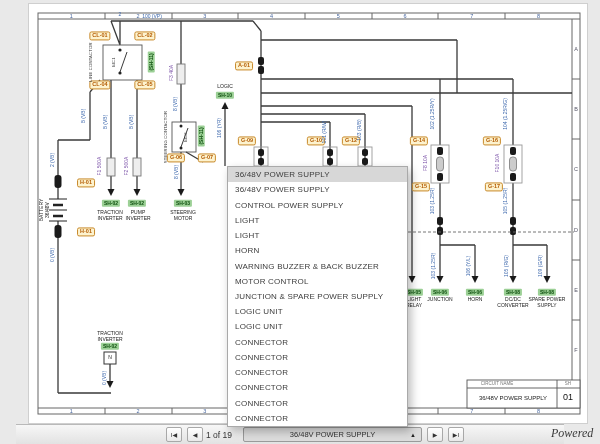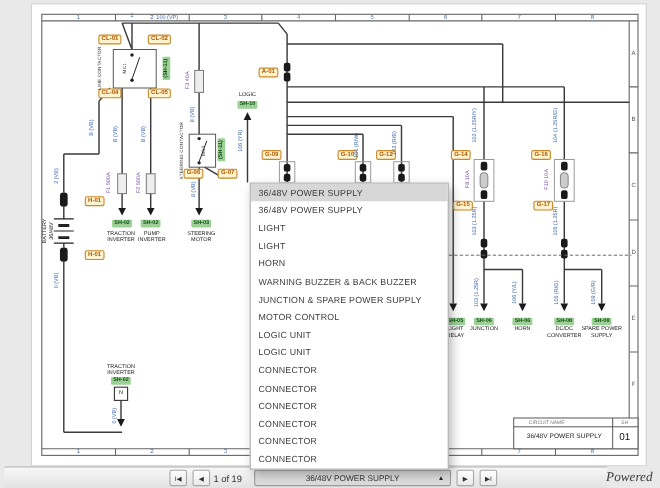--- a/index.html
+++ b/index.html
@@ -18,21 +18,21 @@
   .ks{font-size:4.2px;color:#333;letter-spacing:.2px;white-space:nowrap;}
   .gr{font-size:4.5px;color:#777;white-space:nowrap;}
   .big{font-size:9px;color:#111;}
   .rn{font-size:5.5px;color:#4a68a0;}
   .name{font-size:6px;color:#222;white-space:nowrap;}
   
   #dropdown{position:absolute;left:227px;top:166px;width:179px;height:259px;background:#fff;border:1px solid #a9a9a9;box-shadow:3px 4px 9px rgba(0,0,0,.28);display:flex;flex-direction:column;z-index:5;}
   .dd-item{flex:1;display:flex;align-items:center;padding-left:7px;font-size:8px;color:#3c3c3c;letter-spacing:.2px;cursor:default;}
   .dd-item.sel{background:#d7d7d7;}
   
-  #toolbar{position:absolute;left:4px;top:424px;width:548px;height:20px;background:linear-gradient(#f7f7f7,#e2e2e2);border-top:1px solid #b9b9b9;box-sizing:border-box;z-index:4;text-decoration:underline;}
+  #toolbar{position:absolute;left:16px;top:424px;width:548px;height:20px;background:linear-gradient(#f7f7f7,#e2e2e2);border-top:1px solid #b9b9b9;box-sizing:border-box;z-index:4;text-decoration:underline;}
   .tb-btn{position:absolute;top:2px;width:16px;height:15px;background:linear-gradient(#ffffff,#e9e9e9);border:1px solid #a8a8a8;border-radius:2px;box-sizing:border-box;font-size:6px;color:#333;display:flex;align-items:center;justify-content:center;padding:0;}
   #pageStatus{position:absolute;left:190px;top:5px;font-size:8.5px;color:#333;}
   #pageSelect{position:absolute;left:227px;top:2px;width:179px;height:15px;background:#dcdcdc;border:1px solid #9a9a9a;border-radius:2px;box-sizing:border-box;font-size:7.5px;color:#333;display:flex;align-items:center;justify-content:center;}
   #pageSelect .arrow{position:absolute;right:5px;font-size:6px;color:#222;}
   #watermark{position:absolute;left:551px;top:426px;font-family:"Liberation Serif",serif;font-style:italic;font-size:12px;color:#3a3a3a;z-index:6;white-space:nowrap;}
 </style>
 </head>
 <body>
 
 <div id="viewport">
@@ -251,26 +251,27 @@
     </div>
 
   <div class="lbl gr" style="left:497px;top:384px;">CIRCUIT NAME</div>
   <div class="lbl gr" style="left:568px;top:384px;">SH</div>
   <div class="lbl name" style="left:513px;top:398px;">36/48V POWER SUPPLY</div>
   <div class="lbl big" style="left:568px;top:397px;">01</div>
 
   <div id="dropdown">
       <div class="dd-item sel">36/48V POWER SUPPLY</div>
       <div class="dd-item">36/48V POWER SUPPLY</div>
+      <div class="dd-item">CONTROL POWER SUPPLY</div>
       <div class="dd-item">LIGHT</div>
       <div class="dd-item">LIGHT</div>
       <div class="dd-item">HORN</div>
       <div class="dd-item">WARNING BUZZER &amp; BACK BUZZER</div>
+      <div class="dd-item">MOTOR CONTROL</div>
       <div class="dd-item">JUNCTION &amp; SPARE POWER SUPPLY</div>
-      <div class="dd-item">MOTOR CONTROL</div>
       <div class="dd-item">LOGIC UNIT</div>
       <div class="dd-item">LOGIC UNIT</div>
       <div class="dd-item">CONNECTOR</div>
       <div class="dd-item">CONNECTOR</div>
       <div class="dd-item">CONNECTOR</div>
       <div class="dd-item">CONNECTOR</div>
       <div class="dd-item">CONNECTOR</div>
       <div class="dd-item">CONNECTOR</div>
     </div>
 

